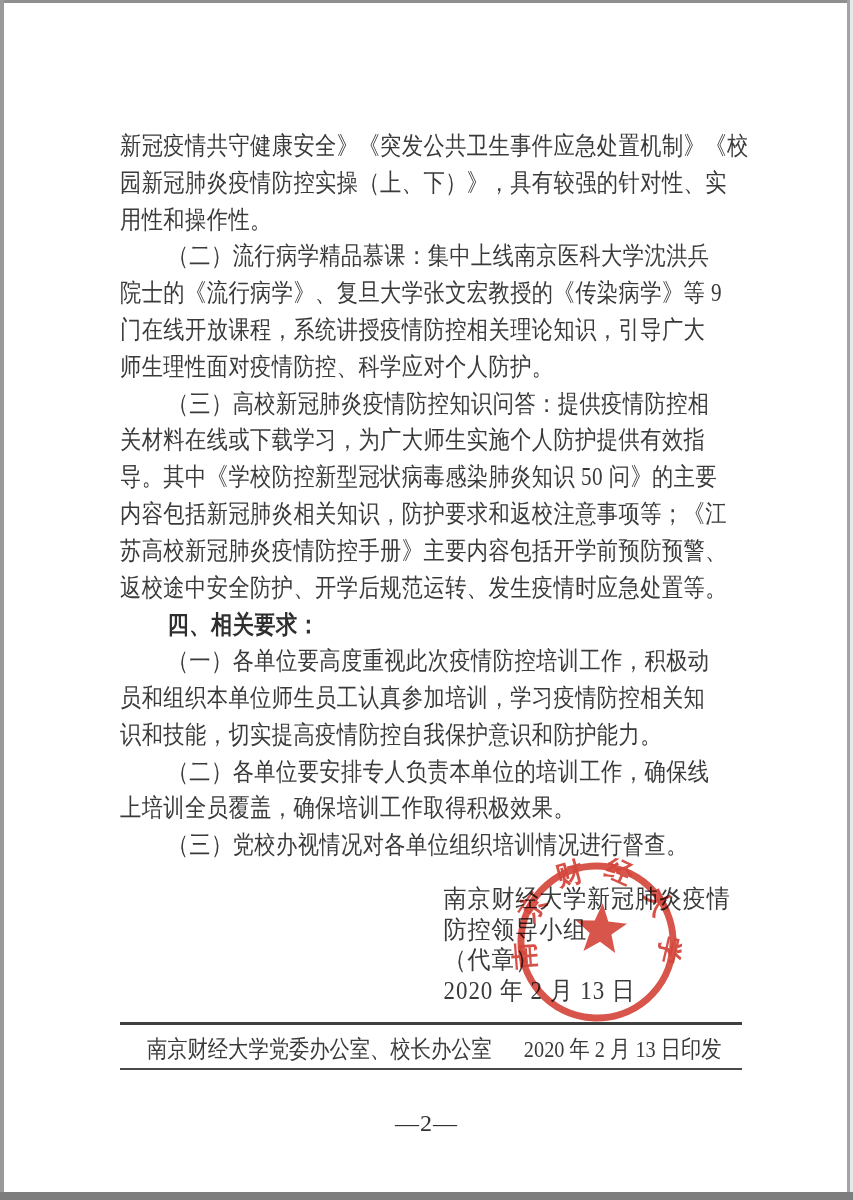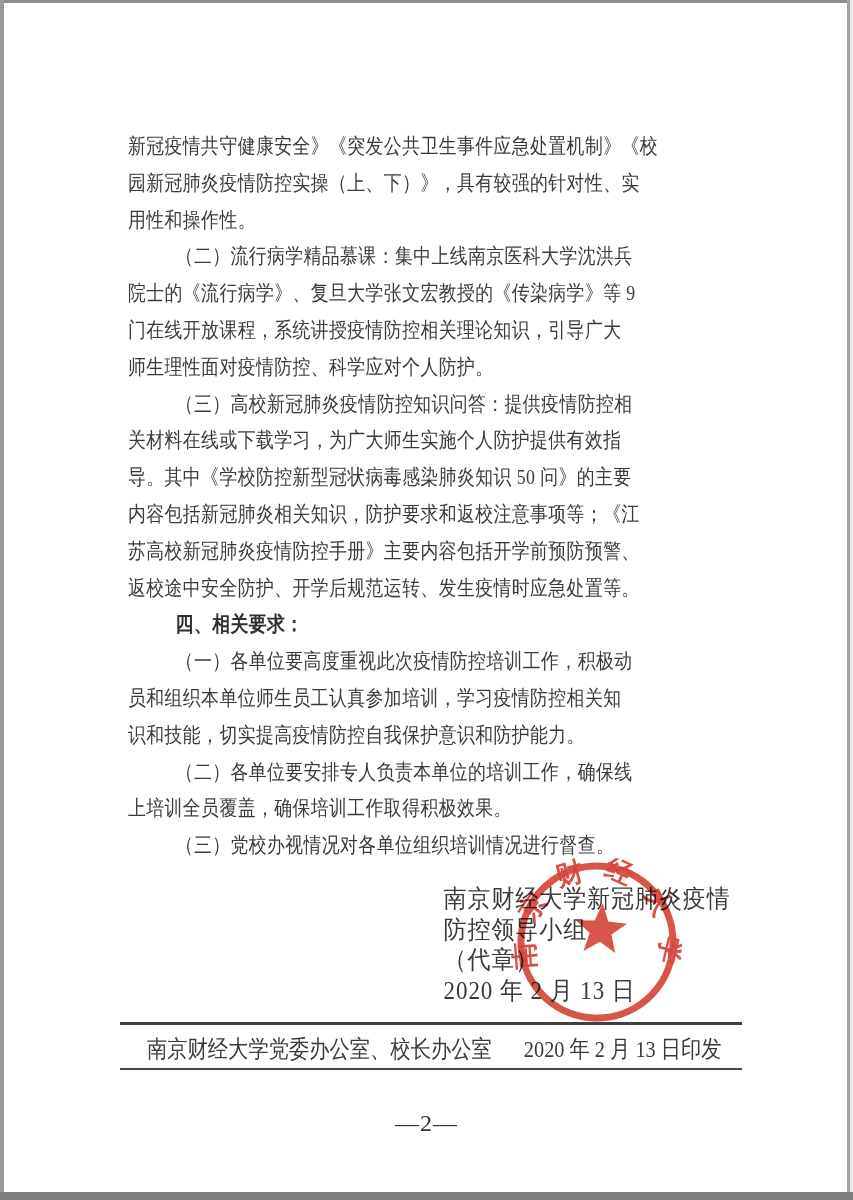--- a/index.html
+++ b/index.html
@@ -11,22 +11,22 @@
   
   .edge{position:absolute;}
   .edge-top{left:0;top:0;width:853px;height:3px;background:#8f8f8f;}
   .edge-left{left:0;top:0;width:4px;height:1200px;background:#9a9a9a;}
   .edge-right{left:847px;top:0;width:3px;height:1200px;background:#a3a3a3;}
   .edge-right-sliver{left:850px;top:0;width:3px;height:1200px;background:#e9e9e9;}
   .edge-bottom{left:0;top:1192px;width:853px;height:8px;background:#7d7d7d;}
 
   
   .doc-body{
-    position:absolute;left:128px;top:128px;width:622px;
-    font-size:21px;line-height:36.8px;letter-spacing:0.5px;
+    position:absolute;left:120px;top:128px;width:622px;
+    font-size:25px;line-height:36.8px;letter-spacing:0.5px;
   }
   .line{
     white-space:nowrap;
     transform:scaleX(0.85);transform-origin:0 50%;
   }
   .line.indent{padding-left:56px;}
   .line.bold{
     font-family:"Liberation Sans","DejaVu Sans",sans-serif;
     font-weight:700;color:#2e2e2e;
   }

